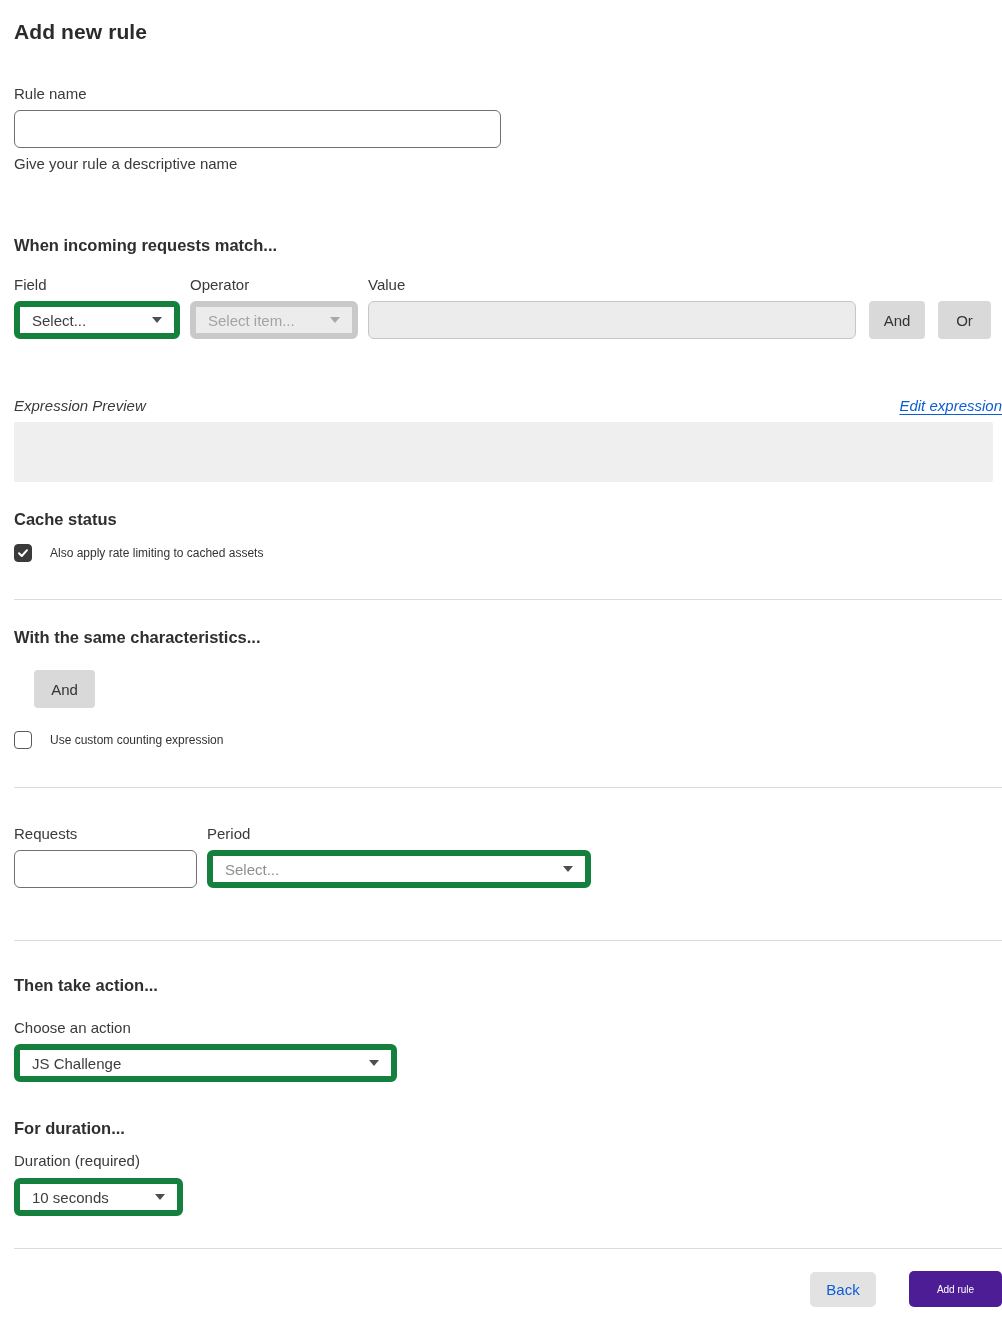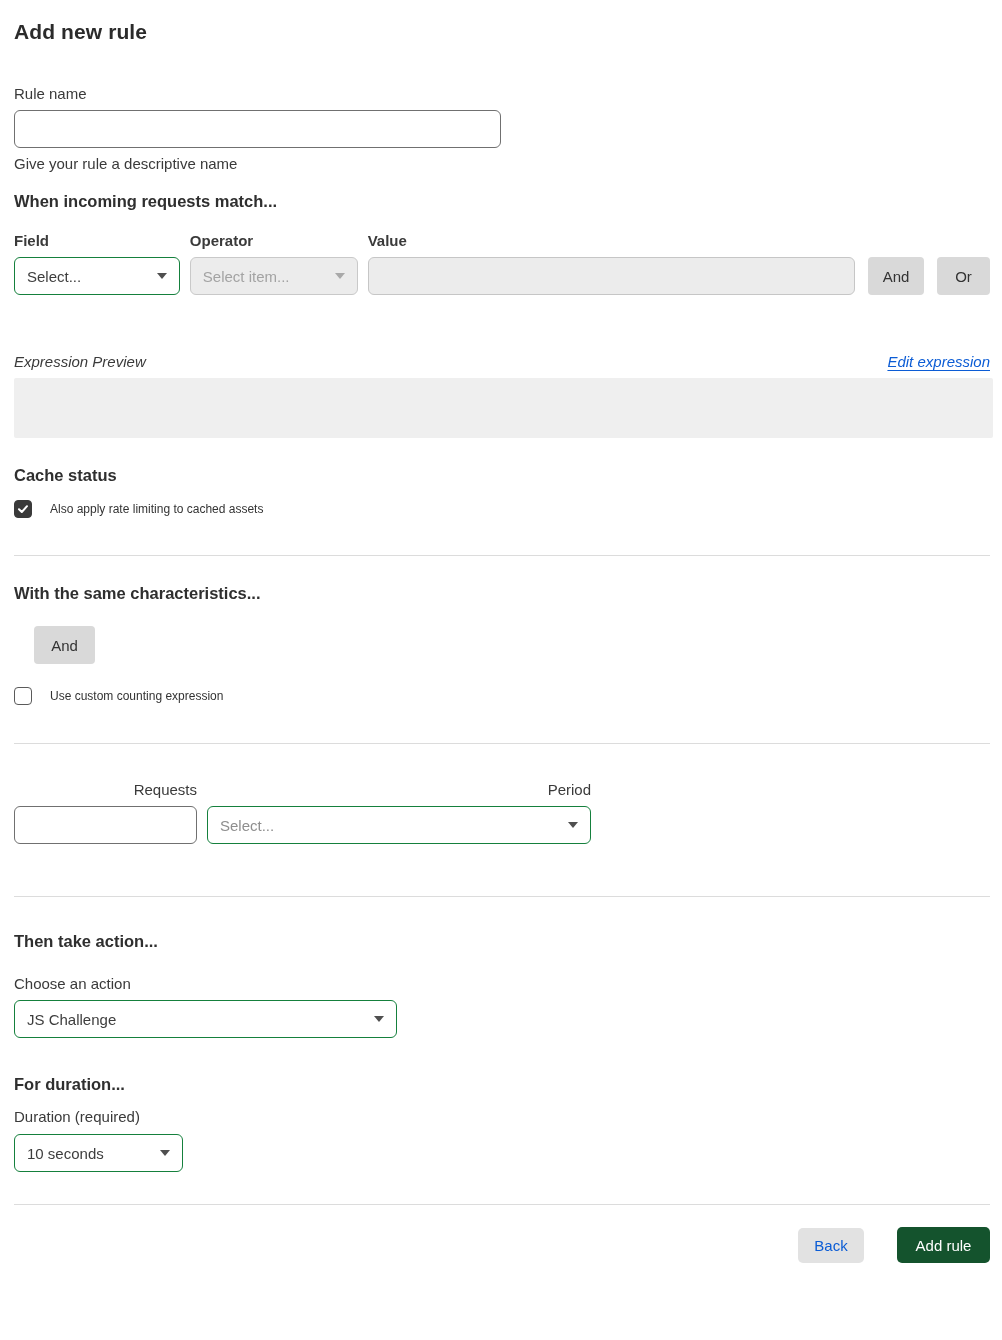--- a/index.html
+++ b/index.html
@@ -2,21 +2,21 @@
 <html><head>
 <meta charset="utf-8">
 <style>
   * { box-sizing: border-box; }
   html, body { margin: 0; padding: 0; background: #ffffff; }
   body {
     width: 1002px;
     font-family: "Liberation Sans", "DejaVu Sans", sans-serif;
     color: #313131;
   }
-  .page { padding: 20px 12px 0 14px; }
+  .page { padding: 20px 0 0 14px; }
 
   h1.page-title {
     margin: 0;
     font-size: 21px;
     font-weight: 700;
     color: #2b2b2b;
     letter-spacing: 0.1px;
   }
   .section-heading {
     font-size: 16.5px;
@@ -40,21 +40,21 @@
     border-radius: 6px;
     background: #fff;
     font-family: inherit;
     font-size: 15px;
     color: #313131;
     padding: 0 10px;
     outline: none;
   }
   .select {
     height: 38px;
-    border: 1px solid #15803d;
+    border: 6px solid #15803d;
     border-radius: 6px;
     background: #fff;
     display: flex;
     align-items: center;
     justify-content: space-between;
     padding: 0 12px 0 12px;
     font-size: 15px;
     color: #3d3d3d;
     cursor: pointer;
   }
@@ -120,23 +120,23 @@
     text-decoration: underline;
     text-underline-offset: 3px;
     cursor: pointer;
   }
 
   
   .rule-name-block { margin-top: 41px; }
   .rule-name-block .text-input { margin-top: 8px; }
   .rule-name-block .helper-text { margin-top: 7px; display: block; }
 
-  .match-section { margin-top: 20px; }
+  .match-section { margin-top: 64px; }
   .match-grid { display: flex; align-items: flex-end; margin-top: 21px; }
-  .match-col .field-label { margin-bottom: 8px; font-weight: bold; }
+  .match-col .field-label { margin-bottom: 8px; }
   .col-field { width: 166px; margin-right: 10px; }
   .col-operator { width: 168px; margin-right: 10px; }
   .col-value { width: 488px; margin-right: 13px; }
   .btn-and { width: 56px; margin-right: 13px; }
   .btn-or { width: 53px; }
 
   .preview-row {
     margin-top: 58px;
     display: flex;
     align-items: flex-end;
@@ -155,21 +155,21 @@
   .cache-section .check-row { margin-top: 15px; }
 
   .chars-section { margin-top: 28px; }
   .chars-controls { display: flex; align-items: center; margin-top: 23px; }
   .chars-select { width: 169px; }
   .chars-and { width: 61px; margin-left: 20px; }
   .chars-section .check-row { margin-top: 23px; }
 
   .rate-section { margin-top: 37px; }
   .rate-grid { display: flex; margin-top: 24px; }
-  .rate-col .field-label { margin-bottom: 8px; text-align: right; }
+  .rate-col .field-label { margin-bottom: 8px; }
   .col-requests { width: 183px; margin-right: 10px; }
   .col-requests .text-input { width: 183px; }
   .col-period { width: 384px; }
 
   .action-section { margin-top: 35px; }
   .action-section .field-label { margin-top: 24px; }
   .action-select { width: 383px; margin-top: 8px; }
 
   .duration-section { margin-top: 37px; }
   .duration-section .field-label { margin-top: 14px; }
@@ -193,26 +193,26 @@
     border: none;
     border-radius: 5px;
     font-family: inherit;
     font-size: 15px;
     width: 66px;
     height: 35px;
     cursor: pointer;
     margin-right: 13px;
   }
   .btn-primary {
-    background: #14532d;
+    background: #4c1d95;
     color: #ffffff;
     border: none;
     border-radius: 5px;
     font-family: inherit;
-    font-size: 15px;
+    font-size: 10px;
     width: 93px;
     height: 36px;
     cursor: pointer;
   }
 </style>
 </head>
 <body>
 
 <div class="page">
 

